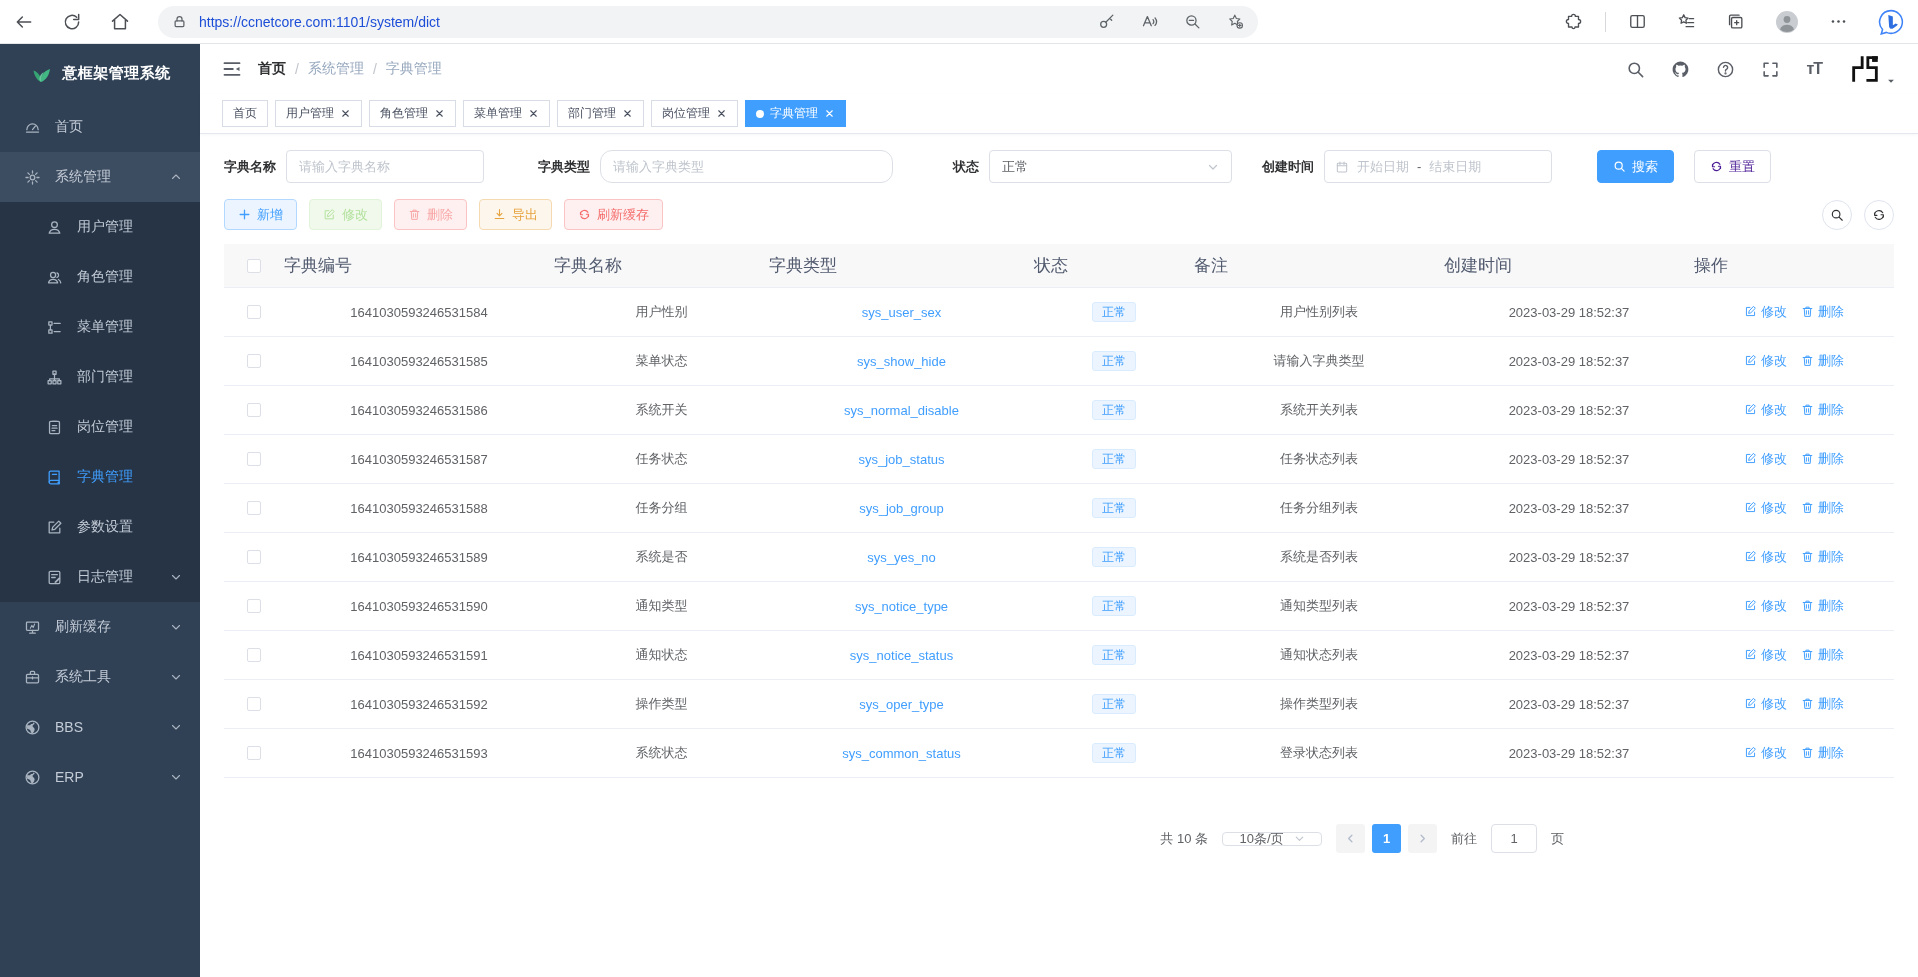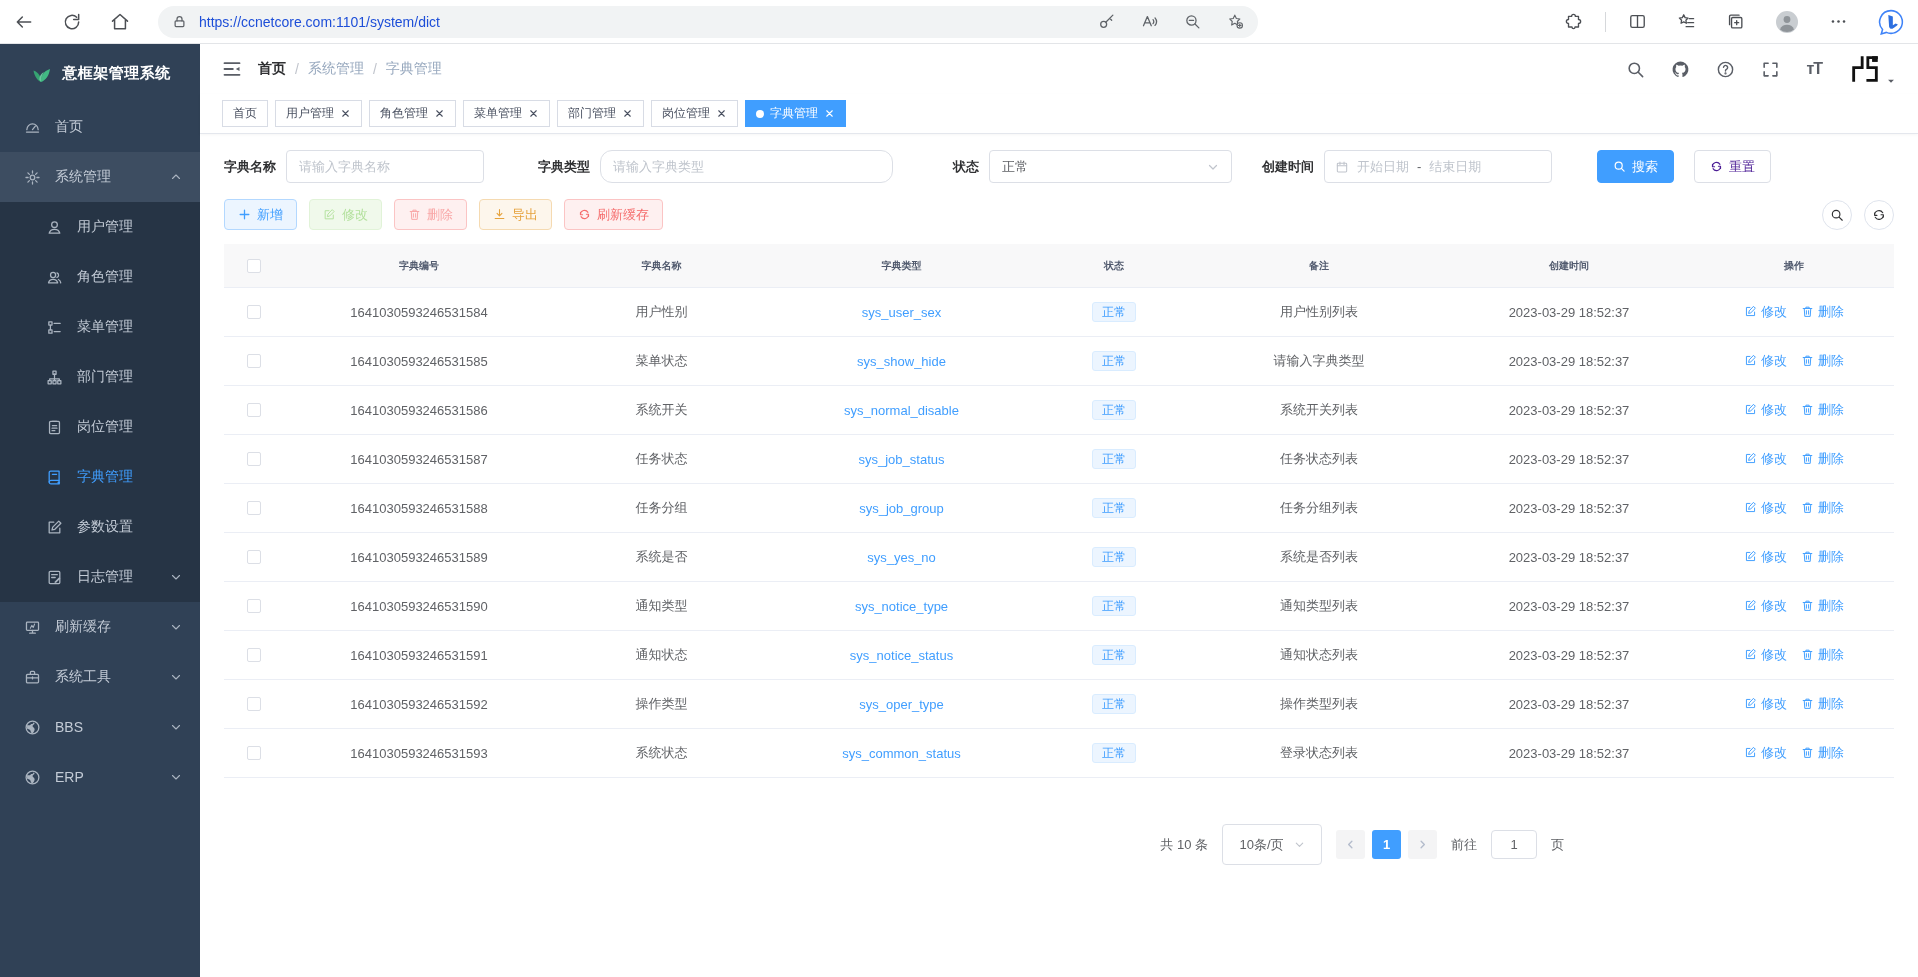--- a/index.html
+++ b/index.html
@@ -84,33 +84,33 @@
   .tb-del{background:#fef0f0;border-color:#fbc4c4;color:#f9a7a7;cursor:not-allowed}
   .tb-export{background:#fdf6ec;border-color:#f5dab1;color:#e6a23c}
   .tb-cache{background:#fef0f0;border-color:#fbc4c4;color:#f56c6c}
   .tool-right{margin-left:auto;display:flex;gap:12px}
   .circle-btn{width:30px;height:30px;border-radius:50%;border:1px solid #dfe4ed;background:#fff;display:flex;align-items:center;justify-content:center;color:#303133;cursor:pointer}
   .circle-btn .ic{width:14px;height:14px}
 
   
   .grid-row{display:grid;grid-template-columns:60px 270px 215px 265px 160px 250px 250px 1fr;align-items:center}
   .thead{background:#f8f8f9;height:44px;border-bottom:1px solid #ebeef5}
-  .th{font-size:10px;font-weight:bold;color:#515a6e;text-align:center}
+  .th{font-size:17px;font-weight:normal;color:#515a6e;}
   .trow{height:49px;border-bottom:1px solid #ebeef5;background:#fff}
   .td{font-size:13px;color:#606266;text-align:center;white-space:nowrap;overflow:hidden}
   .cbx{width:14px;height:14px;border:1px solid #dcdfe6;border-radius:2px;background:#fff;margin:0 auto;cursor:pointer}
   .type-link{color:#409eff;cursor:pointer}
   .badge{display:inline-block;background:#ecf5ff;border:1px solid #d9ecff;color:#409eff;font-size:12px;border-radius:3px;padding:3px 9px;line-height:1}
   .op{display:inline-flex;align-items:center;gap:4px;color:#409eff;cursor:pointer;font-size:13px}
   .op .ic{width:13px;height:13px}
   .op+.op{margin-left:14px}
 
   
   .pagination{display:flex;align-items:center;justify-content:flex-end;gap:14px;margin-top:46px;font-size:13px;color:#606266;padding-right:330px}
-  .pg-select{width:100px;height:41px;border:1px solid #dcdfe6;border-radius:4px;display:flex;align-items:center;justify-content:center;gap:10px;color:#606266;cursor:pointer}
+  .pg-select{width:100px;height:14px;border:1px solid #dcdfe6;border-radius:4px;display:flex;align-items:center;justify-content:center;gap:10px;color:#606266;cursor:pointer}
   .pg-select .chev{width:11px;height:11px;color:#c0c4cc}
   .pg-btn{width:29px;height:29px;border-radius:3px;background:#f4f4f5;color:#b4bccc;display:flex;align-items:center;justify-content:center;cursor:pointer}
   .pg-btn .ic{width:11px;height:11px}
   .pg-num{width:29px;height:29px;border-radius:3px;background:#409eff;color:#fff;display:flex;align-items:center;justify-content:center;font-weight:bold;cursor:pointer}
   .pg-goto-input{width:46px;height:29px;border:1px solid #dcdfe6;border-radius:4px;text-align:center;font-size:13px;color:#606266;outline:none;font-family:inherit}
   .pg-group{display:flex;align-items:center;gap:7px}
 </style>
 </head>
 <body>
 

